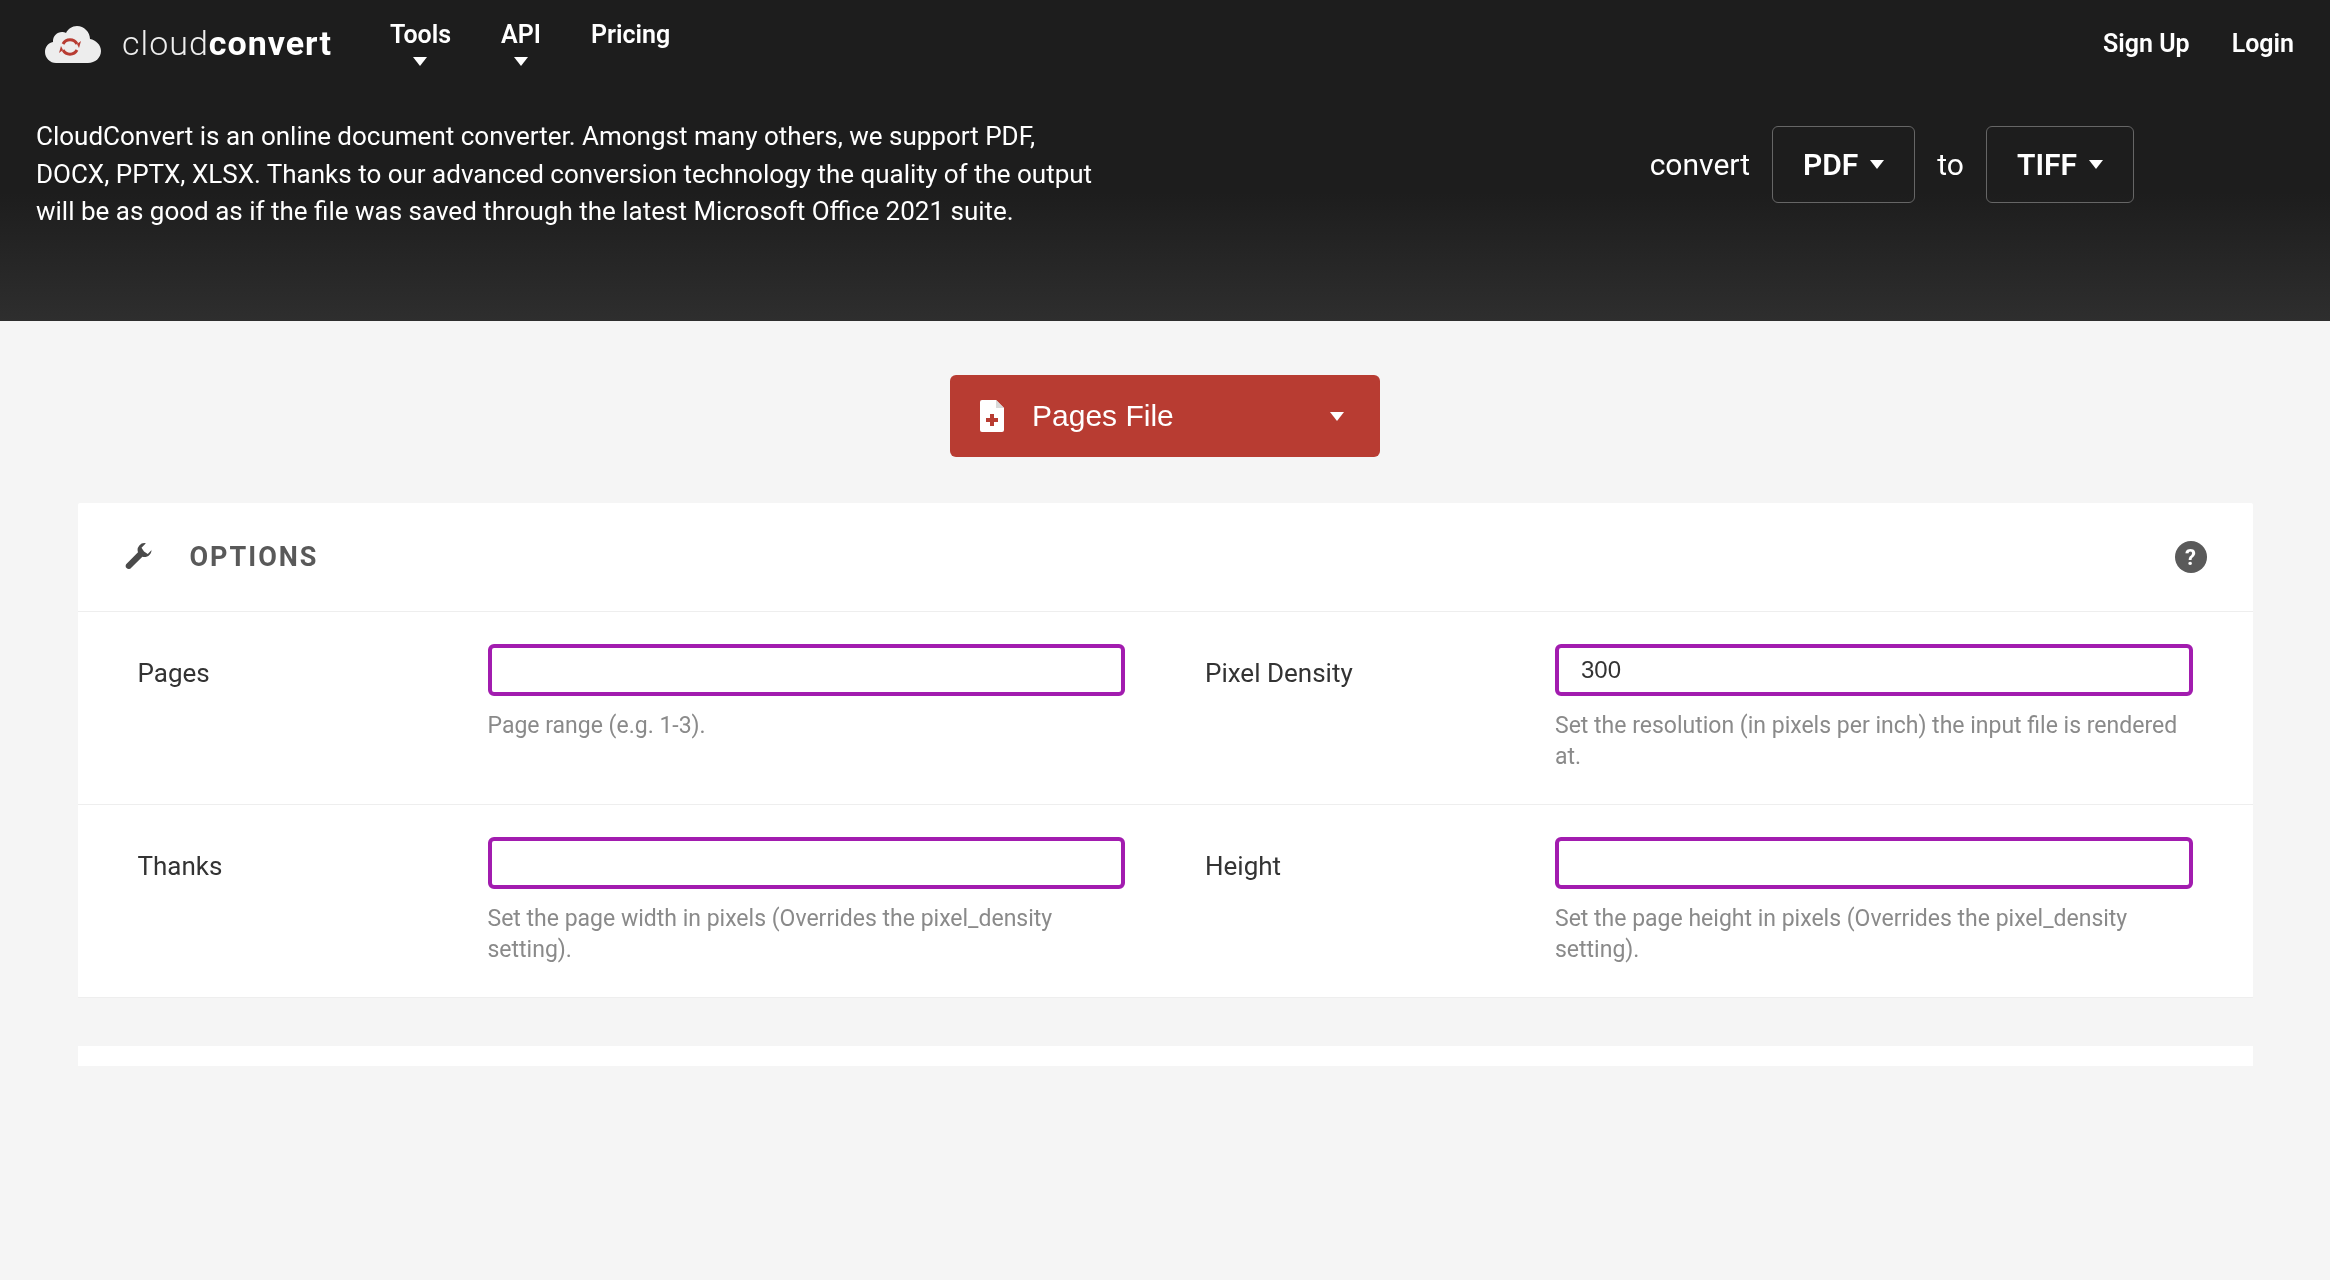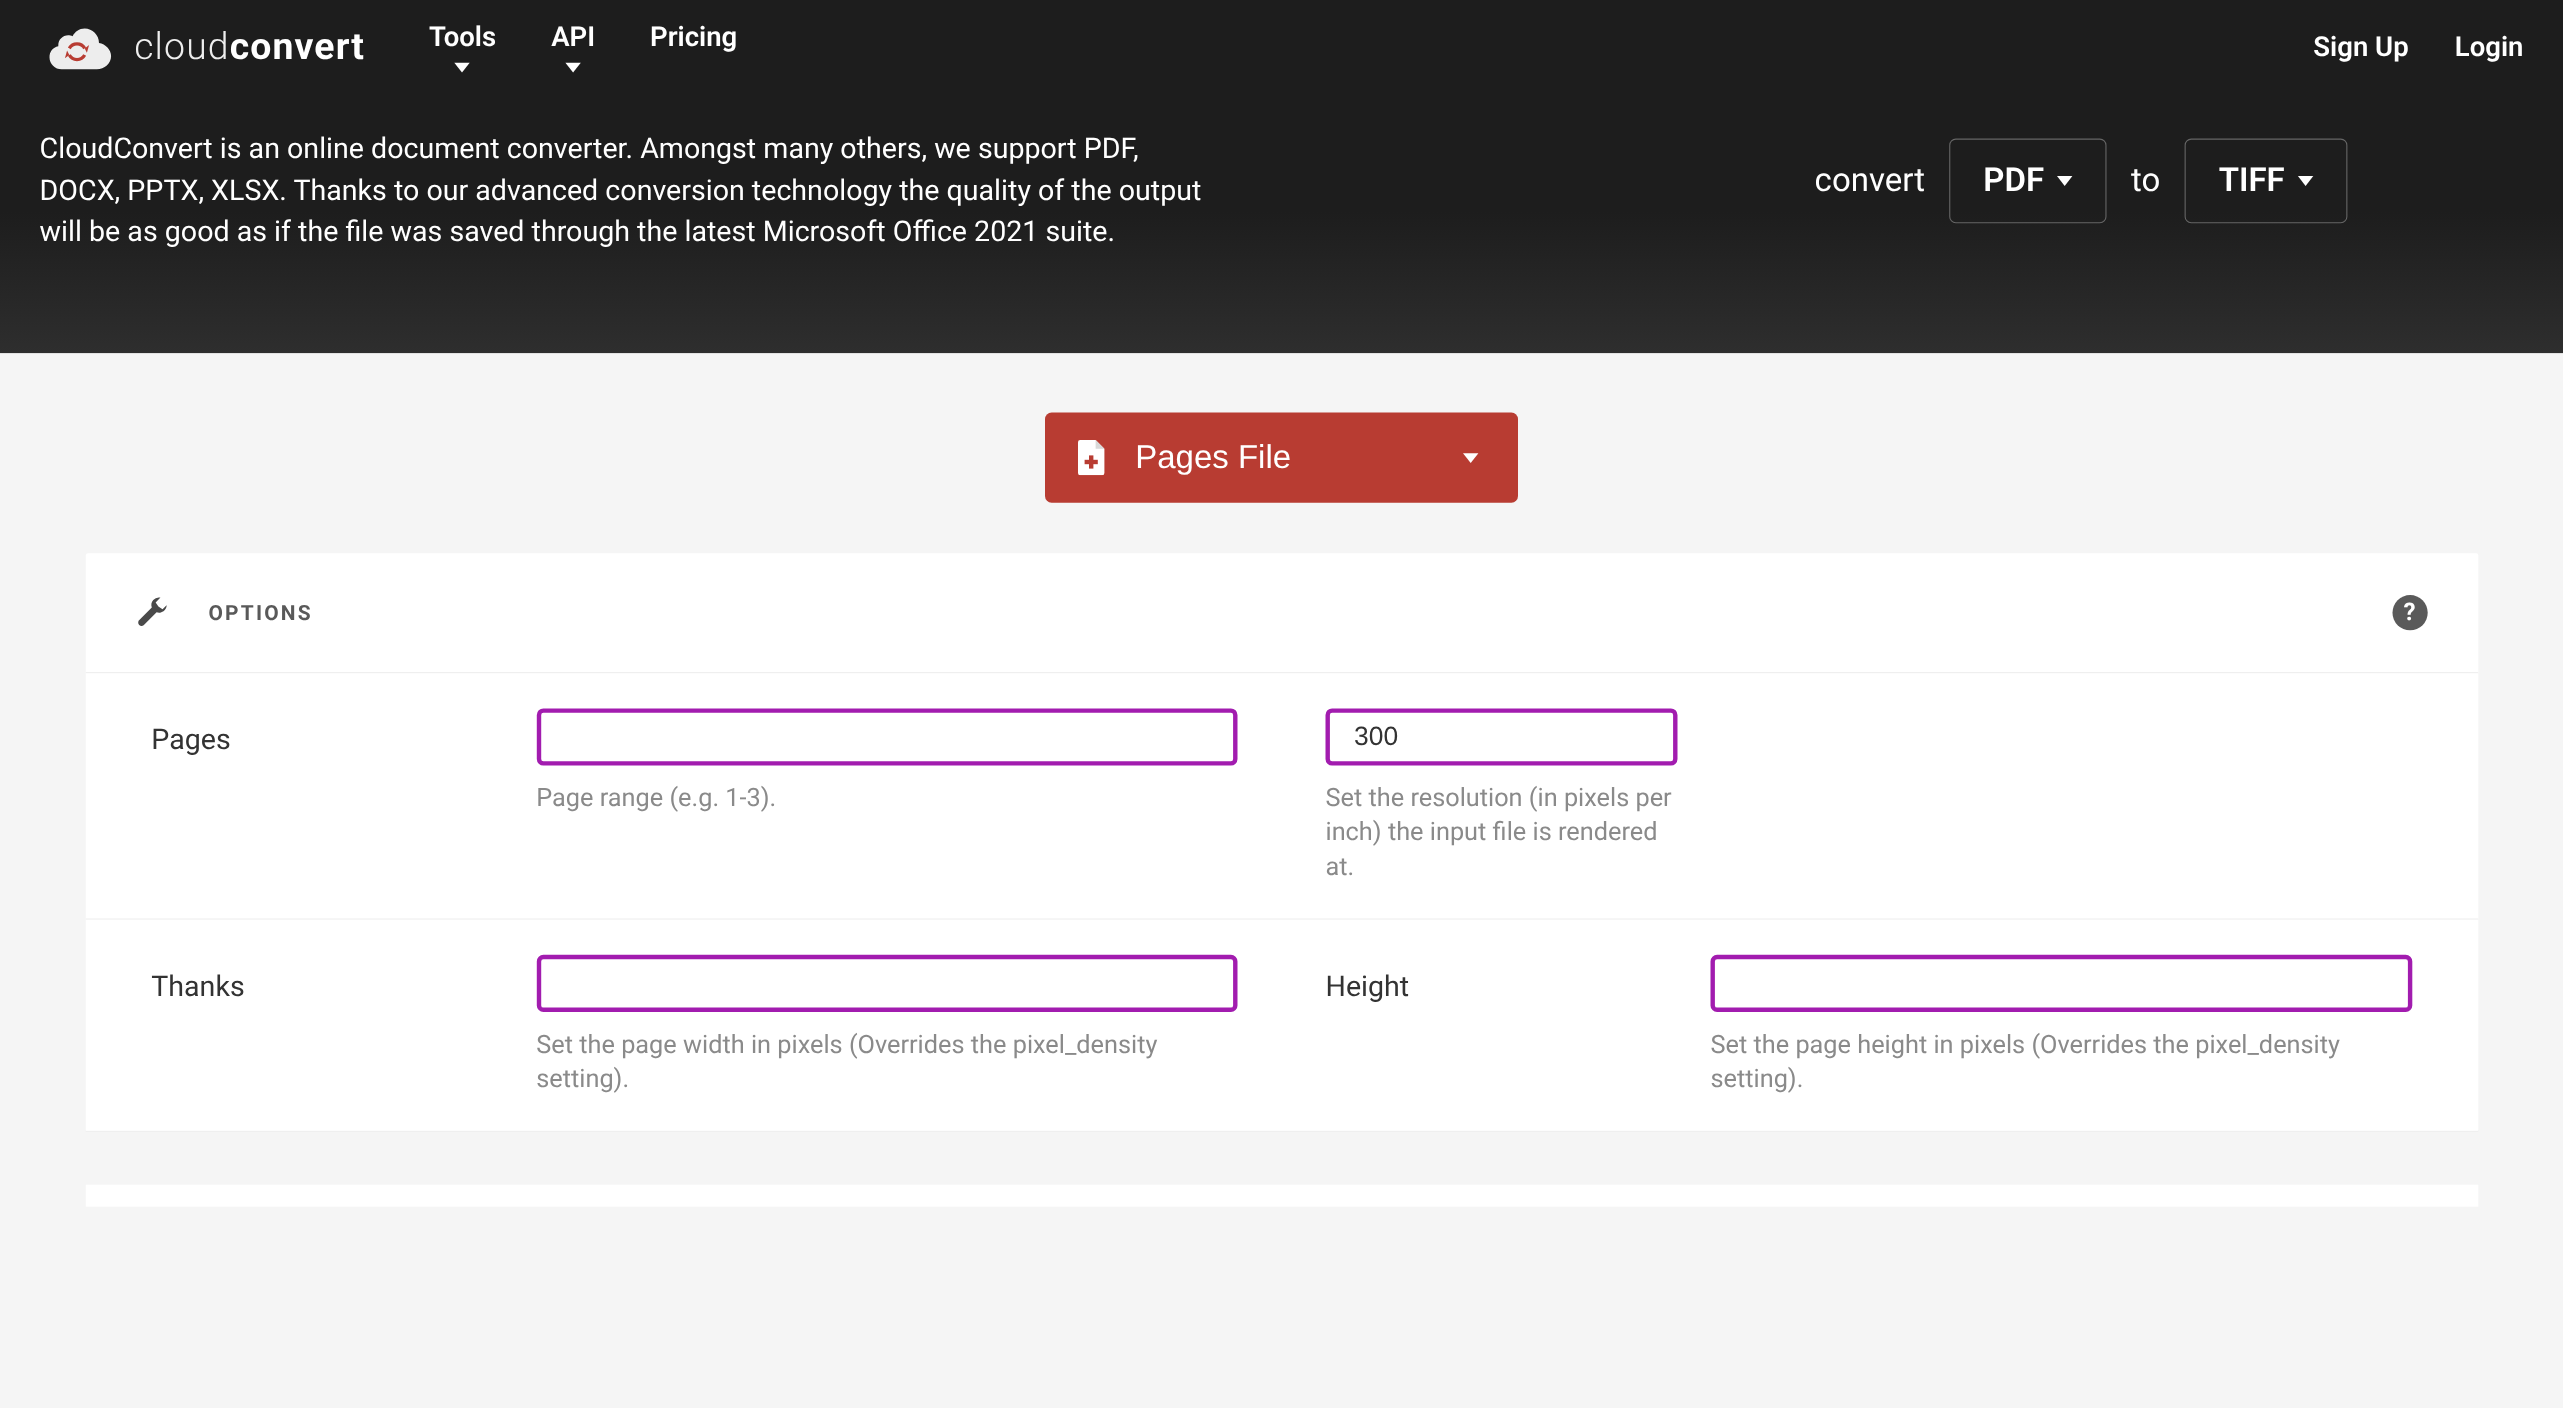--- a/index.html
+++ b/index.html
@@ -149,21 +149,21 @@
       justify-content: space-between;
       padding: 38px 46px;
       border-bottom: 1px solid #eee;
     }
     .options-header-left {
       display: flex;
       align-items: center;
       gap: 36px;
     }
     .options-title {
-      font-size: 19px;
+      font-size: 27px;
       font-weight: 700;
       letter-spacing: 2px;
       color: #595959;
     }
     .wrench-icon svg, .help-icon svg { display: block; }
     .help-circle {
       width: 32px;
       height: 32px;
       background: #5a5a5a;
       border-radius: 50%;
@@ -307,20 +307,21 @@
 
     <div class="option-row">
       <div class="option-cell">
         <div class="option-label">Pages</div>
         <div>
           <input type="text" class="option-input" value="" style="">
           <div class="option-help">Page range (e.g. 1-3).</div>
         </div>
       </div>
       <div class="option-cell">
+        <div class="option-label">Pixel Density</div>
         <div>
           <input type="text" class="option-input" value="300" style="">
           <div class="option-help">Set the resolution (in pixels per inch) the input file is rendered at.</div>
         </div>
       </div>
     </div>
 
     <div class="option-row">
       <div class="option-cell">
         <div class="option-label">Thanks</div>

